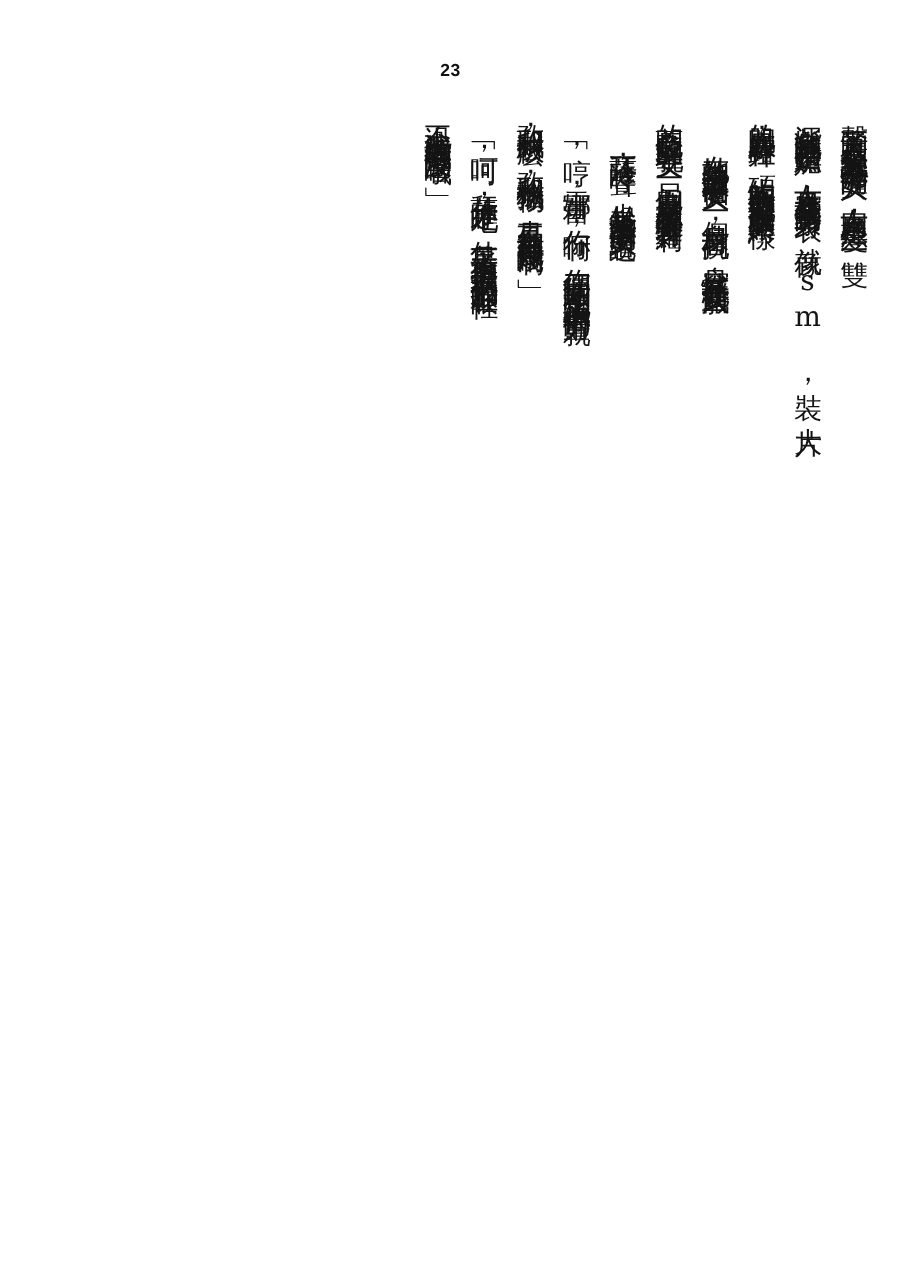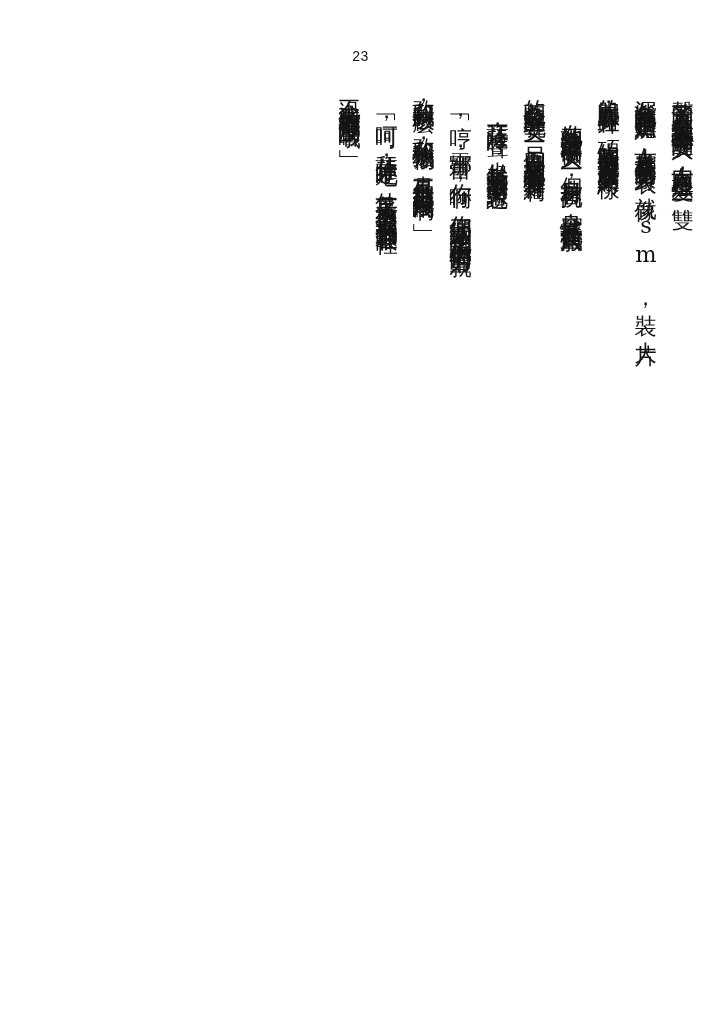--- a/index.html
+++ b/index.html
@@ -22,21 +22,21 @@
     box-sizing: border-box;
   }
   .page-number {
     position: absolute;
     top: 48px;
     left: 0;
     width: 721px;
     text-align: center;
     font-family: "Liberation Sans", sans-serif;
     font-size: 14px;
-    font-weight: normal;
+    font-weight: bold;
     color: #111111;
     letter-spacing: 0.5px;
   }
   .text-body {
     position: absolute;
     top: 82px;
     left: 26px;
     width: 668px;
     height: 880px;
     display: flex;

